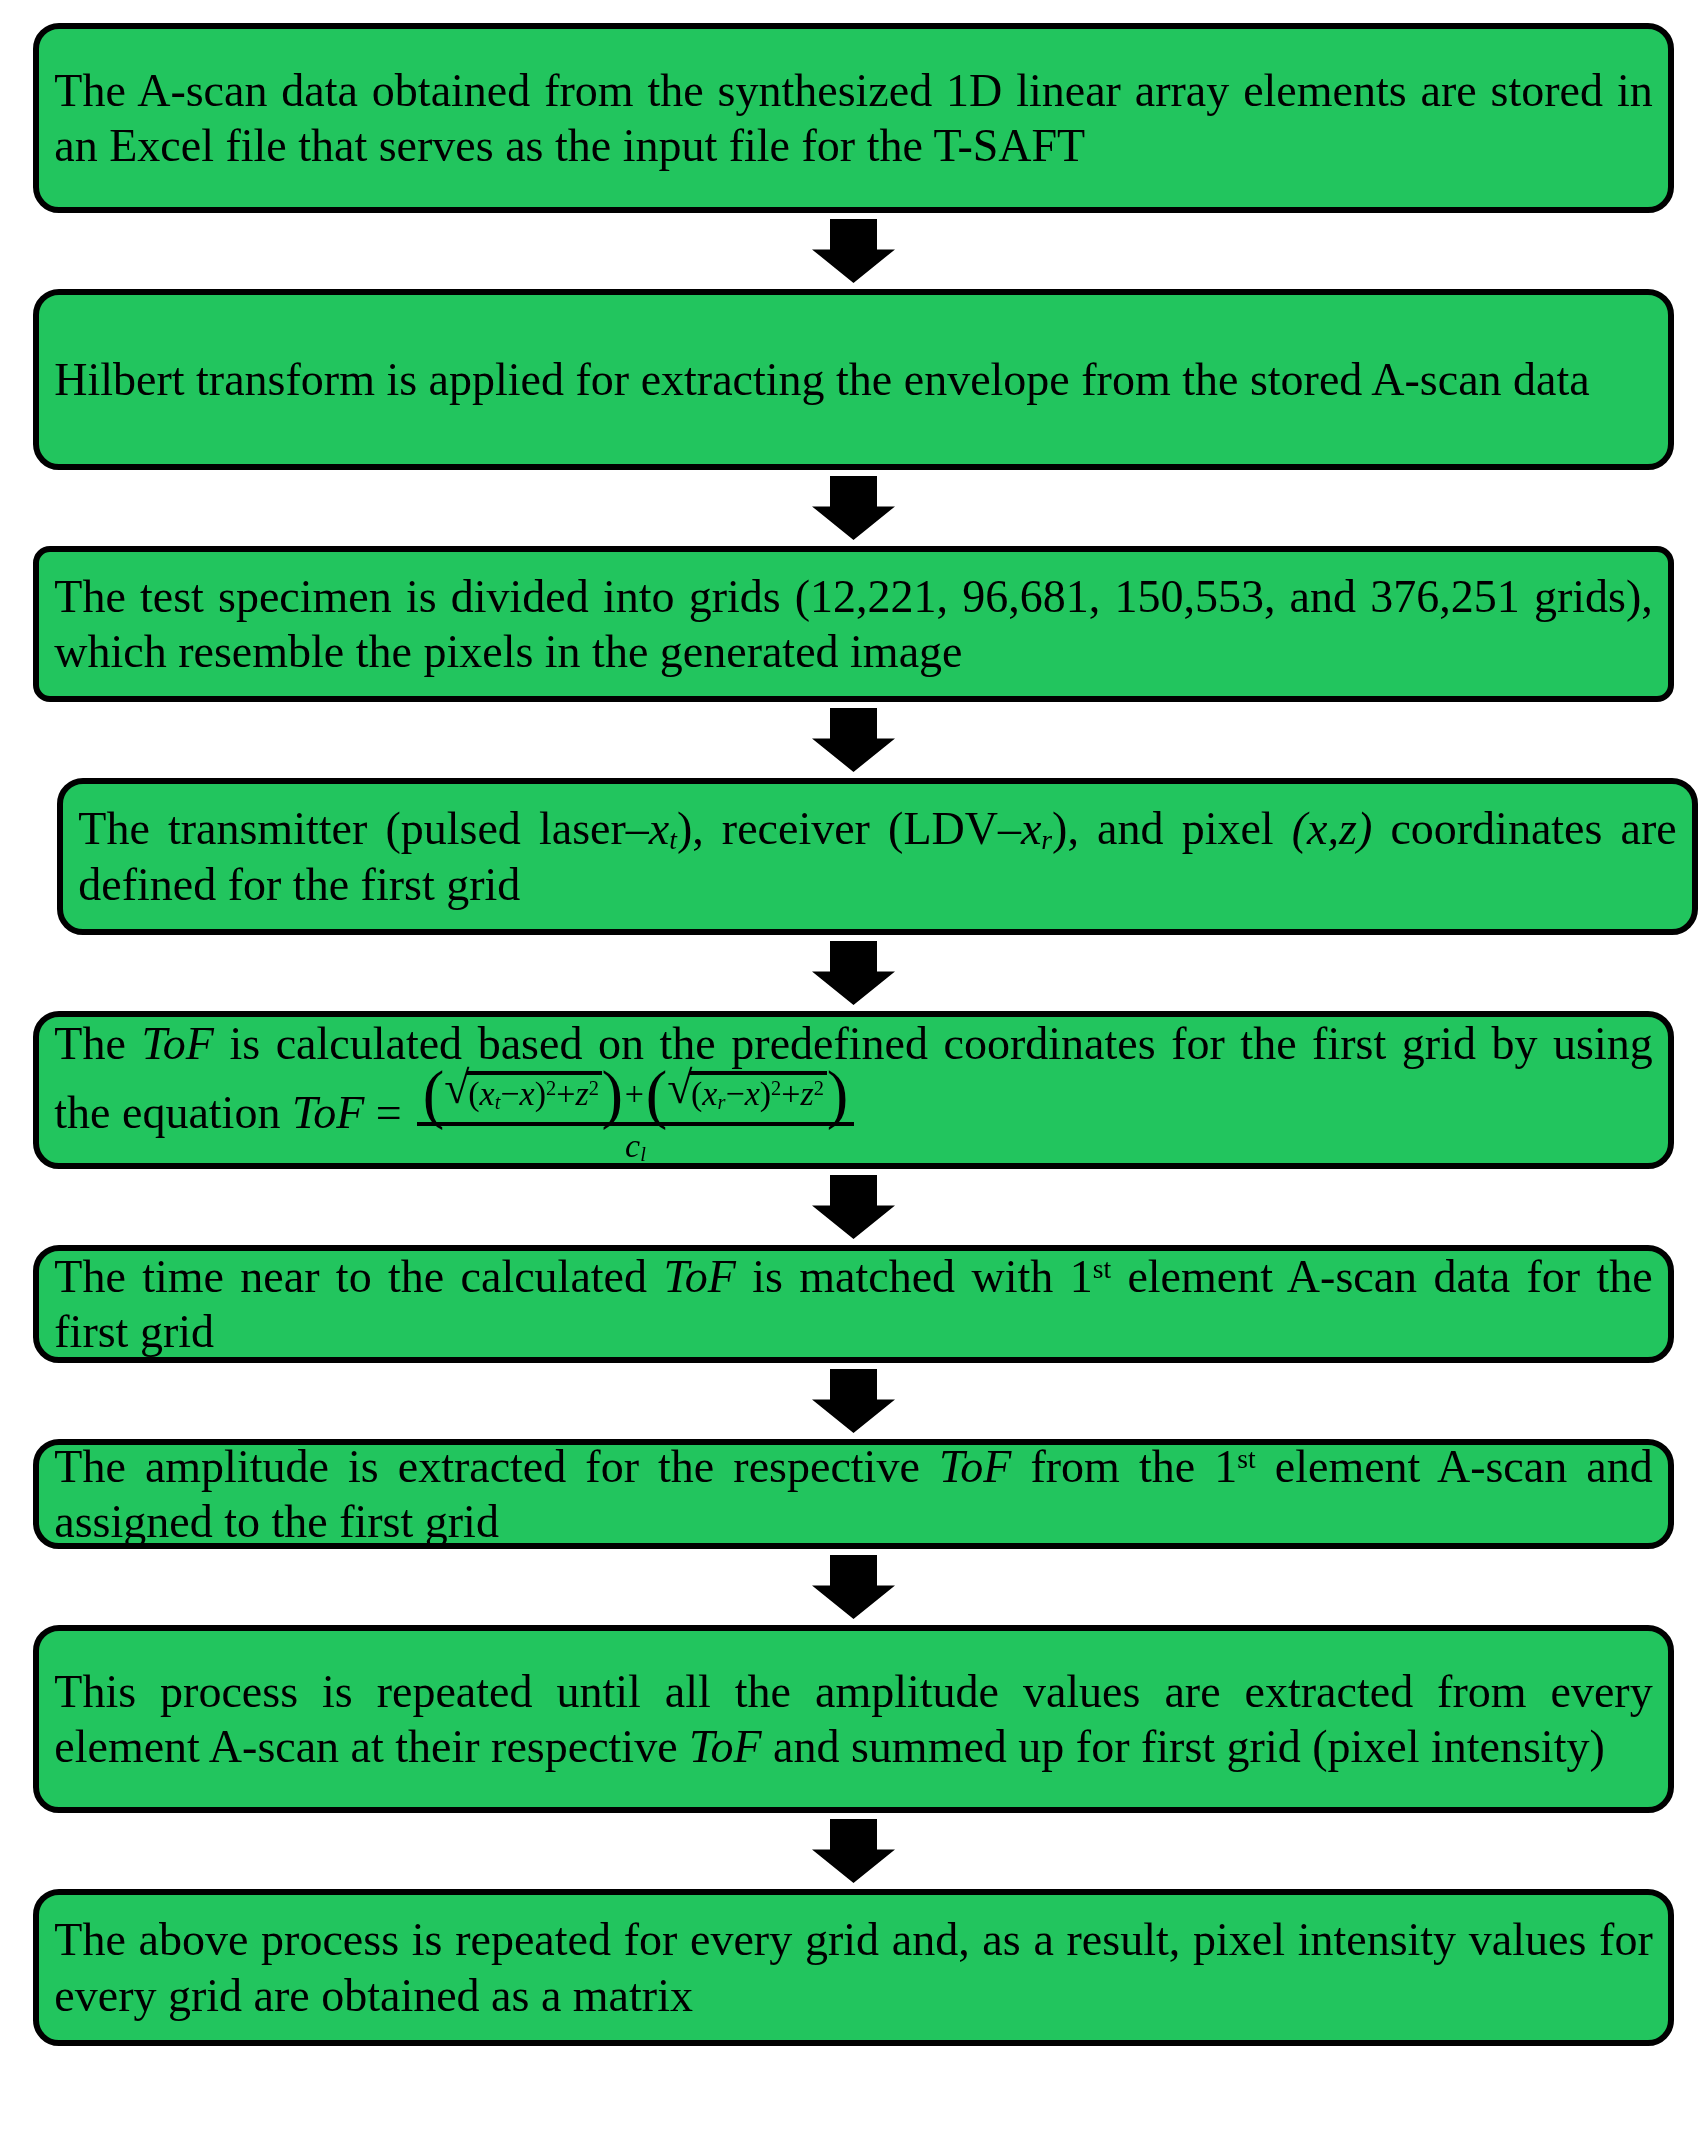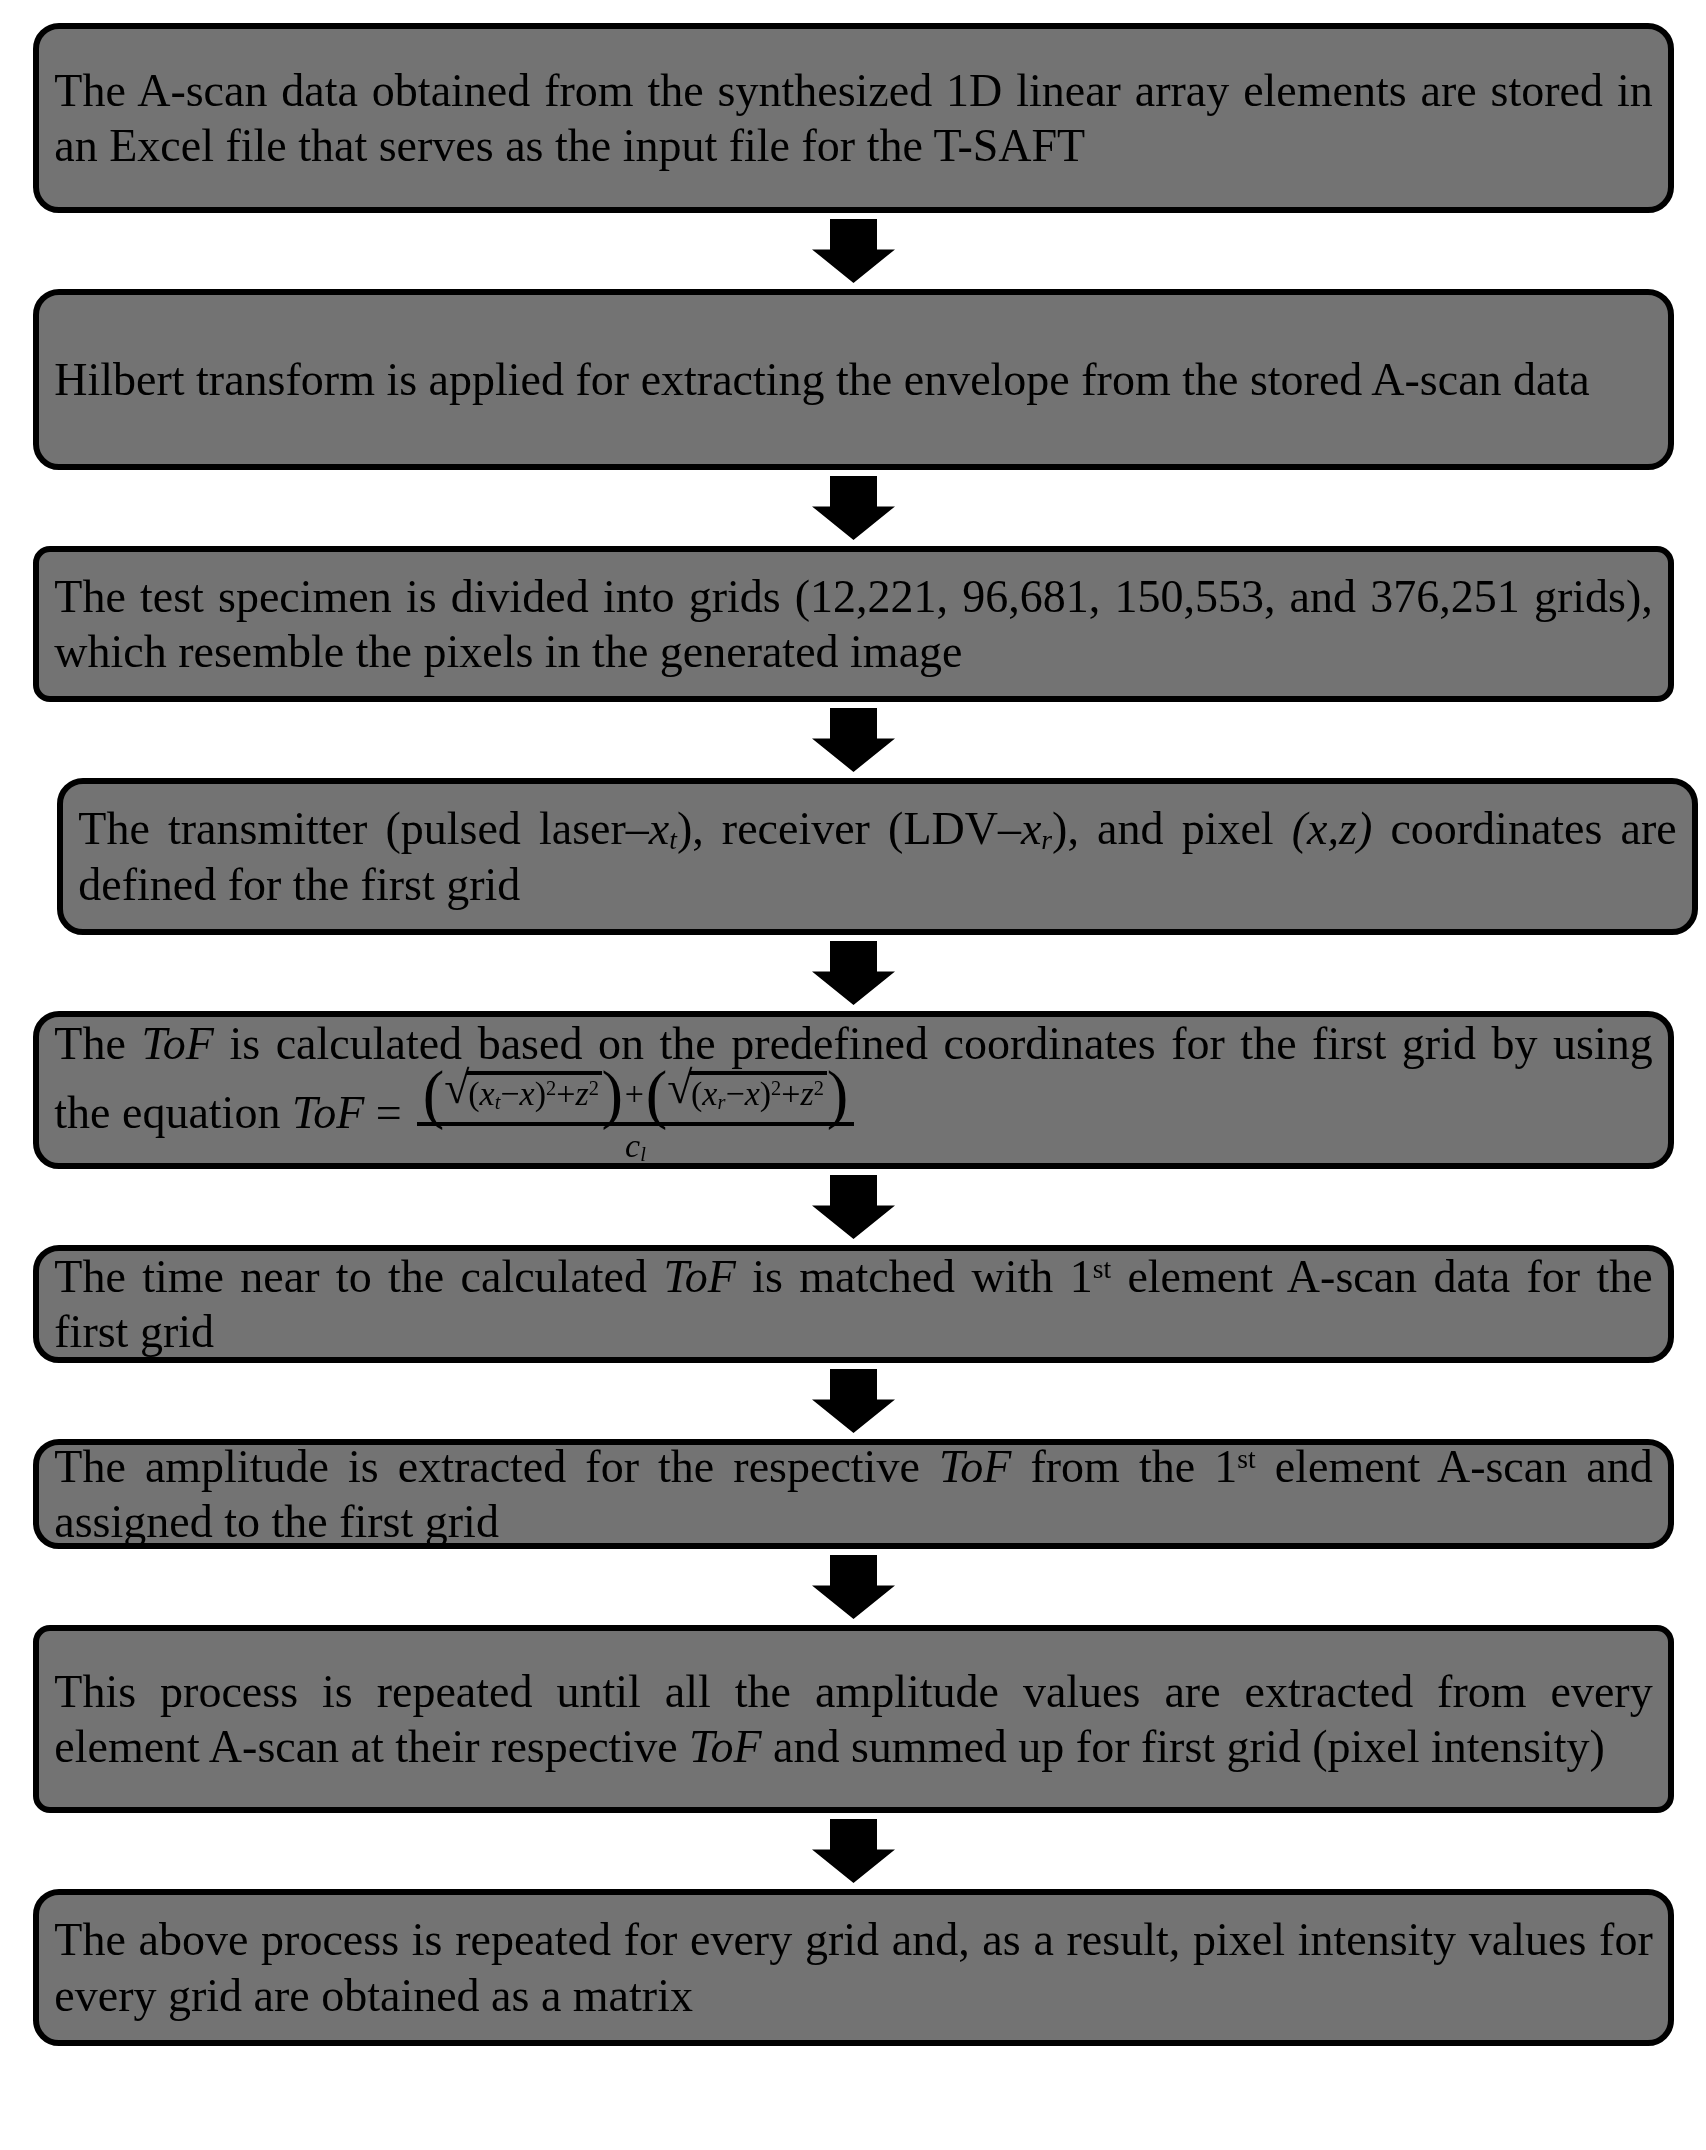--- a/index.html
+++ b/index.html
@@ -13,32 +13,32 @@
     width:1707px;
     padding-top:23px;
     display:flex;flex-direction:column;align-items:center;
   }
   .box{
     box-sizing:border-box;
     width:1641px;
     margin-left:0;
     border:6.6px solid #000;
     border-radius:26px;
-    background:#737373;
+    background:#22c55e;
     display:flex;flex-direction:column;justify-content:center;
     padding:3.3px 15.3px;
   }
   .b1{height:190px;}
   .b2{height:181px;}
   .b3{height:156px;border-radius:17px;}
   .b4{height:157px;margin-left:48px;}
   .b5{height:158px;}
   .b6{height:118px;}
   .b7{height:110px;}
-  .b8{height:188px;border-radius:17px;}
+  .b8{height:188px;}
   .b9{height:157px;}
   .box-text{
     margin:0;
     font-size:46px;
     line-height:1.2;
     text-align:justify;
     text-align-last:left;
   }
   .it{font-style:italic;}
   .sp{font-size:0.6em;vertical-align:0.5em;line-height:0;}

